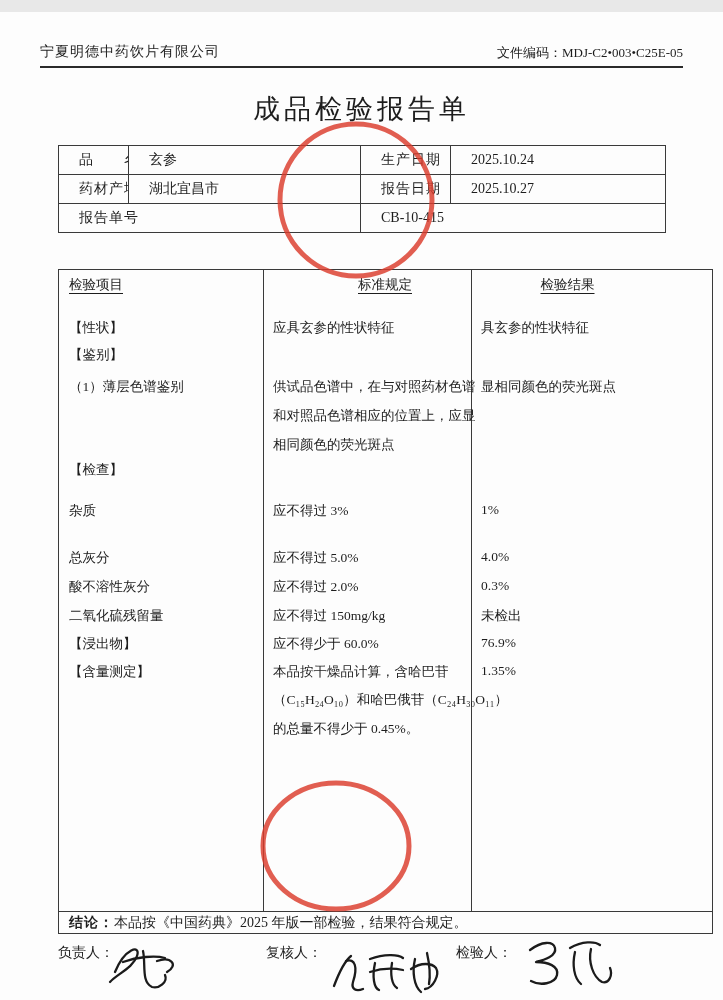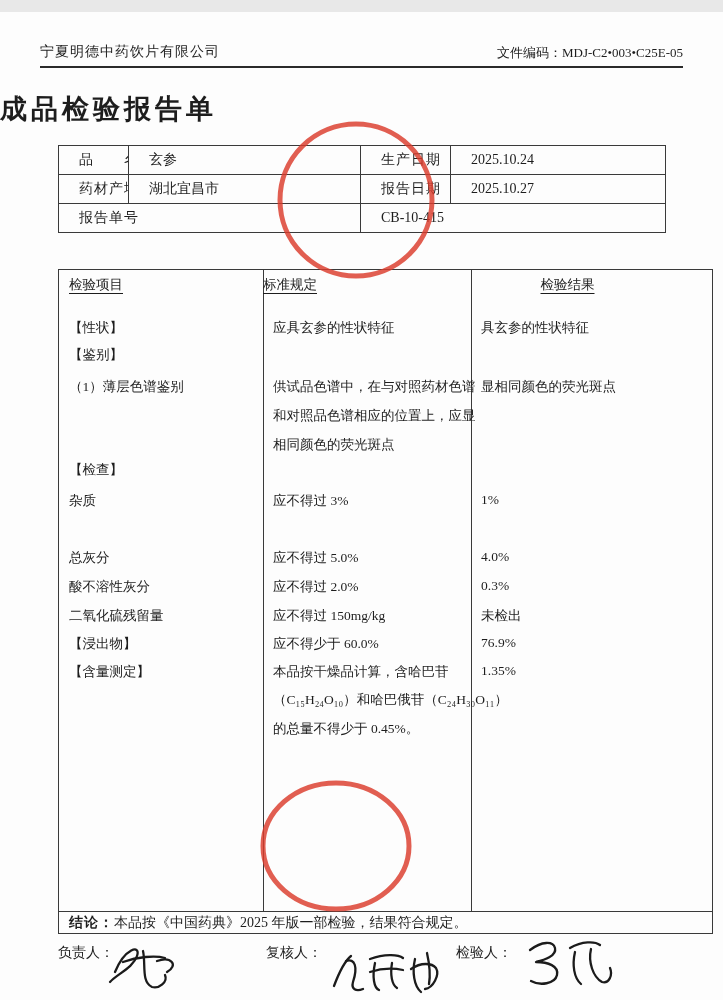--- a/index.html
+++ b/index.html
@@ -7,43 +7,43 @@
     position:relative; width:723px; height:1000px; margin:12px auto;
     background:#fdfdfd; overflow:hidden; color:#1d1d1d;
     font-family:"Liberation Serif","DejaVu Serif",serif;
   }
   
   .hdr-company{position:absolute; left:40px; top:31px; font-size:14px; letter-spacing:1px;}
   .hdr-code{position:absolute; right:40px; top:32px; font-size:13px;}
   .hdr-rule{position:absolute; left:40px; right:40px; top:54px; height:2px; background:#2a2a2a;}
   
   .doc-title{
-    position:absolute; left:0; right:0; top:79px; text-align:left;
-    font-size:27px; font-weight:bold; letter-spacing:4px;
+    position:absolute; left:0; right:0; top:79px; text-align:center;
+    font-size:27px; font-weight:normal; letter-spacing:4px;
   }
   
   table.info{
     position:absolute; left:58px; top:133px; width:607px;
     border-collapse:collapse; table-layout:fixed; font-size:14px;
   }
   table.info td{
     border:1px solid #3a3a3a; height:28px; padding:0 0 0 20px;
     white-space:nowrap; overflow:hidden;
   }
   table.info td.lbl{letter-spacing:1px;}
   
   .main-table{
     position:absolute; left:58px; top:257px; width:605px; height:663px;
     border:1px solid #3a3a3a; font-size:13.5px;padding-left:48px;
   }
   .vline{position:absolute; top:0; width:1px; height:641px; background:#3a3a3a;}
   .vl1{left:204px;} .vl2{left:412px;}
   .mt-h{position:absolute; top:6px; text-decoration:underline; text-underline-offset:4px;}
   .mt-h1{left:10px;}
-  .mt-h2{left:204px; width:208px; }
+  .mt-h2{left:222px; width:208px; text-align:center;}
   .mt-h3{left:412px; width:193px; text-align:center;}
   .trow{position:absolute; left:0; width:100%; height:20px;}
   .trow span{position:absolute; top:0; white-space:nowrap;}
   .c1{left:10px;} .c2{left:214px;} .c3{left:422px;}
   .concl{
     position:absolute; left:0; right:0; top:641px; height:22px;
     border-top:1px solid #3a3a3a; line-height:22px; padding-left:10px;
     font-size:14px; white-space:nowrap;
   }
   .concl b{letter-spacing:1px;}
@@ -118,21 +118,21 @@
     </div>
     <div class="trow" style="top:137px">
       <span class="c2">和对照品色谱相应的位置上，应显</span>
     </div>
     <div class="trow" style="top:166px">
       <span class="c2">相同颜色的荧光斑点</span>
     </div>
     <div class="trow" style="top:191px">
       <span class="c1">【检查】</span>
     </div>
-    <div class="trow" style="top:222px">
+    <div class="trow" style="top:232px">
       <span class="c1">杂质</span>
       <span class="c2">应不得过 3%</span>
       <span class="c3">1%</span>
     </div>
     <div class="trow" style="top:279px">
       <span class="c1">总灰分</span>
       <span class="c2">应不得过 5.0%</span>
       <span class="c3">4.0%</span>
     </div>
     <div class="trow" style="top:308px">

